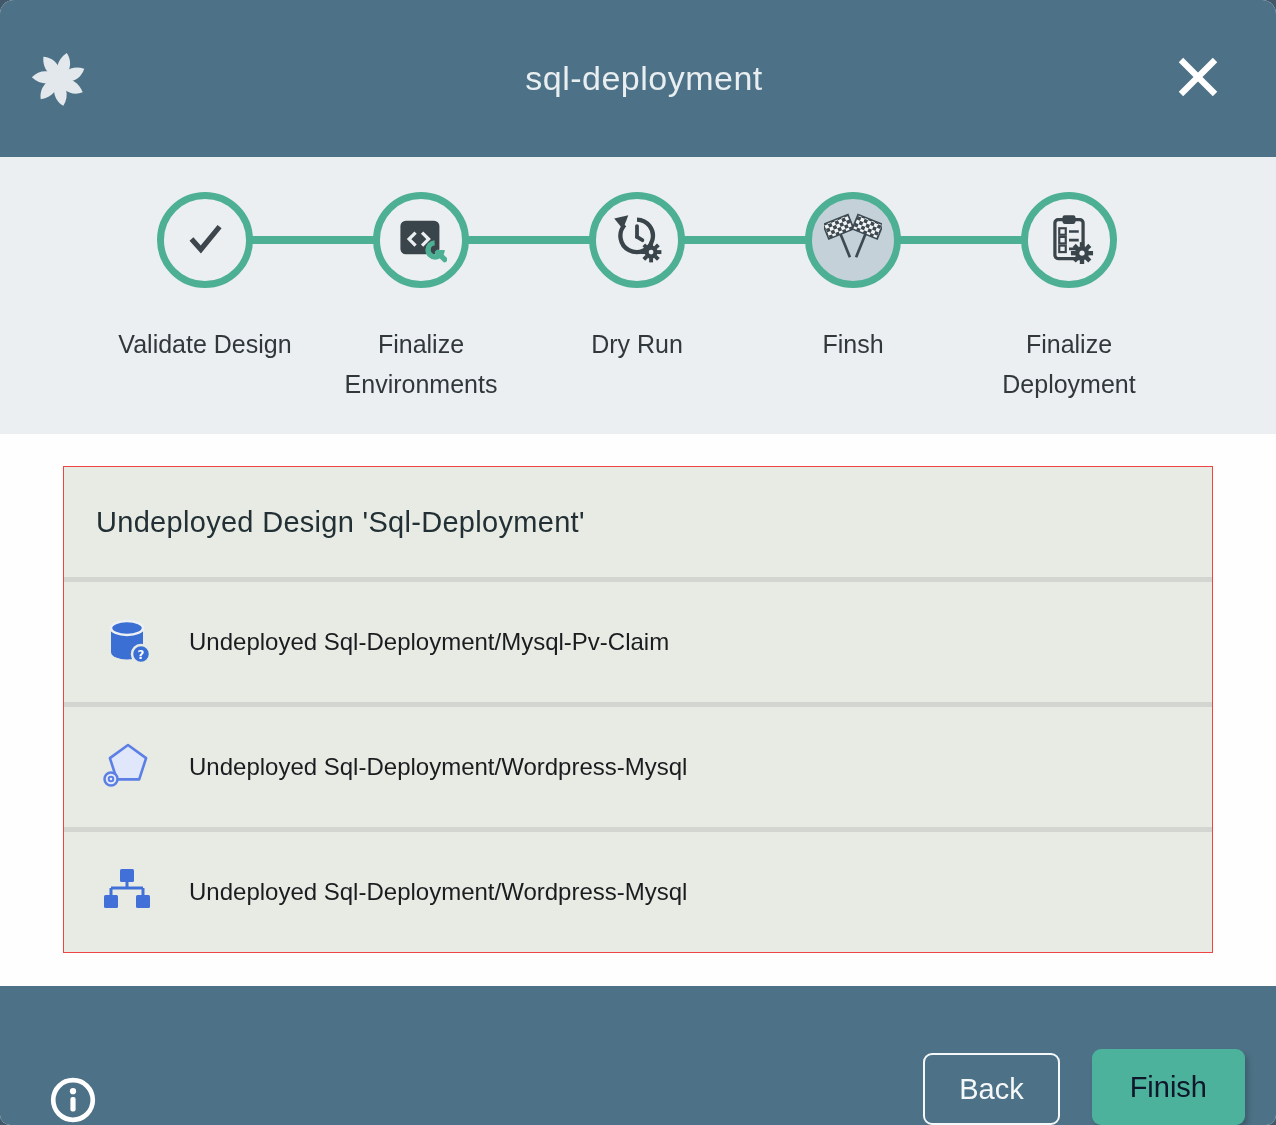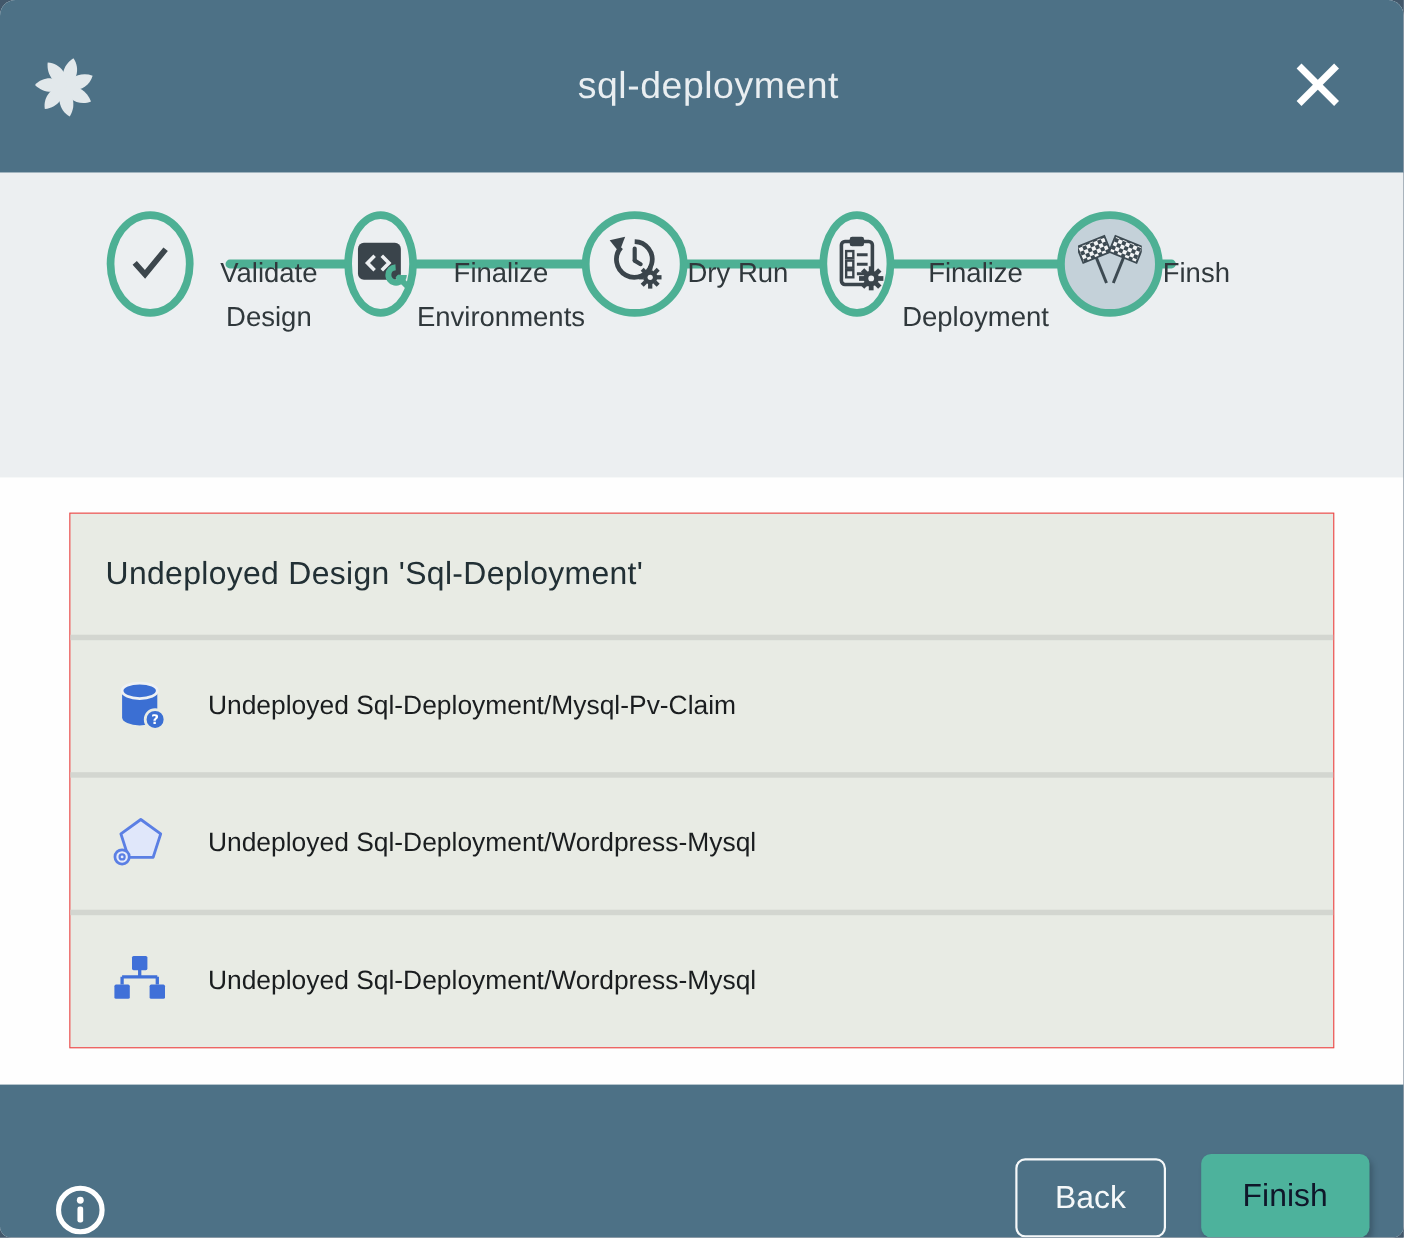--- a/index.html
+++ b/index.html
@@ -8,21 +8,21 @@
   
   .titlebar{height:157px;background:#4d7186;position:relative;flex:0 0 auto;display:flex;align-items:center;}
   .logo{position:absolute;left:30px;top:50px;width:58px;height:58px;}
   .title{position:absolute;left:0;right:0;text-align:center;margin:0;font-size:34px;font-weight:400;color:#e9eef1;letter-spacing:.5px;padding-left:12px;}
   .close-btn{position:absolute;right:50px;top:50px;width:56px;height:56px;background:transparent;border:none;padding:0;cursor:pointer;}
 
   
   .band{height:277px;background:#eceff1;position:relative;flex:0 0 auto;}
   .track{position:absolute;left:205px;width:864px;top:79px;height:8px;background:#4db094;border-radius:4px;}
   .steps{position:absolute;left:97px;top:35px;display:flex;}
-  .step{width:216px;display:flex;align-items:flex-start;}
+  .step{width:216px;display:flex;flex-direction:column;align-items:center;}
   .circle{width:96px;height:96px;box-sizing:border-box;border:7px solid #4db094;border-radius:50%;background:#eceff1;display:flex;align-items:center;justify-content:center;position:relative;z-index:1;}
   .step.active .circle{background:#c4d1d9;}
   .step-label{margin-top:36px;font-size:25px;line-height:40px;color:#30383c;text-align:center;max-width:180px;}
 
   
   .content{flex:1 1 auto;background:#fefefe;padding:32px 63px 0 63px;box-sizing:border-box;}
   .panel{border:1px solid #ef4444;background:#e8ebe4;}
   .panel-header{height:110px;display:flex;align-items:center;padding:0 32px;font-size:29px;color:#223035;letter-spacing:.3px;}
   .panel-row{height:120px;border-top:5px solid #d3d6d0;display:flex;align-items:center;padding:0 32px 0 37px;}
   .row-icon{width:52px;height:52px;margin-right:36px;flex:0 0 auto;}
@@ -125,20 +125,45 @@
                   <rect x="-1.8" y="-9.5" width="3.6" height="4" transform="rotate(315)"></rect>
                 </g>
                 <circle r="2.2" fill="#eceff1"></circle>
               </g>
             </svg>
           </span>
         </div>
         <div class="step-label">Dry Run</div>
       </div>
 
+      <div class="step active">
+        <div class="circle">
+          <span>
+            <svg viewBox="0 0 56 56" width="58" height="58">
+              <defs>
+                <pattern id="chk" width="7" height="7" patternUnits="userSpaceOnUse">
+                  <rect width="7" height="7" fill="#f2f4f5"></rect>
+                  <rect width="3.5" height="3.5" fill="#3d4a52"></rect>
+                  <rect x="3.5" y="3.5" width="3.5" height="3.5" fill="#3d4a52"></rect>
+                </pattern>
+              </defs>
+              <g transform="rotate(-22 18 30)">
+                <rect x="17" y="10" width="2.6" height="38" fill="#3d4a52"></rect>
+                <rect x="6" y="9" width="26" height="15" fill="url(#chk)" stroke="#3d4a52" stroke-width="1.6"></rect>
+              </g>
+              <g transform="rotate(22 38 30)">
+                <rect x="36.4" y="10" width="2.6" height="38" fill="#3d4a52"></rect>
+                <rect x="24" y="9" width="26" height="15" fill="url(#chk)" stroke="#3d4a52" stroke-width="1.6"></rect>
+              </g>
+            </svg>
+          </span>
+        </div>
+        <div class="step-label">Finsh</div>
+      </div>
+
       <div class="step">
         <div class="circle">
           <span>
             <svg viewBox="0 0 48 48" width="52" height="52">
               <rect x="11" y="7" width="26" height="36" rx="3" fill="none" stroke="#3a444b" stroke-width="3"></rect>
               <rect x="18" y="3" width="12" height="8" rx="2" fill="#3a444b"></rect>
               <g stroke="#3a444b" stroke-width="2" fill="none">
                 <rect x="15" y="15" width="6" height="6"></rect>
                 <rect x="15" y="23" width="6" height="6"></rect>
                 <rect x="15" y="31" width="6" height="6"></rect>
@@ -159,45 +184,20 @@
                   <rect x="-2" y="-10.2" width="4" height="4.4" transform="rotate(225)"></rect>
                   <rect x="-2" y="-10.2" width="4" height="4.4" transform="rotate(270)"></rect>
                   <rect x="-2" y="-10.2" width="4" height="4.4" transform="rotate(315)"></rect>
                 </g>
                 <circle r="2.4" fill="#eceff1"></circle>
               </g>
             </svg>
           </span>
         </div>
         <div class="step-label">Finalize Deployment</div>
-      </div>
-
-      <div class="step active">
-        <div class="circle">
-          <span>
-            <svg viewBox="0 0 56 56" width="58" height="58">
-              <defs>
-                <pattern id="chk" width="7" height="7" patternUnits="userSpaceOnUse">
-                  <rect width="7" height="7" fill="#f2f4f5"></rect>
-                  <rect width="3.5" height="3.5" fill="#3d4a52"></rect>
-                  <rect x="3.5" y="3.5" width="3.5" height="3.5" fill="#3d4a52"></rect>
-                </pattern>
-              </defs>
-              <g transform="rotate(-22 18 30)">
-                <rect x="17" y="10" width="2.6" height="38" fill="#3d4a52"></rect>
-                <rect x="6" y="9" width="26" height="15" fill="url(#chk)" stroke="#3d4a52" stroke-width="1.6"></rect>
-              </g>
-              <g transform="rotate(22 38 30)">
-                <rect x="36.4" y="10" width="2.6" height="38" fill="#3d4a52"></rect>
-                <rect x="24" y="9" width="26" height="15" fill="url(#chk)" stroke="#3d4a52" stroke-width="1.6"></rect>
-              </g>
-            </svg>
-          </span>
-        </div>
-        <div class="step-label">Finsh</div>
       </div>
 
     </div>
   </section>
 
   <main class="content">
     <div class="panel">
 
       <div class="panel-header">
         <span>Undeployed Design 'Sql-Deployment'</span>

